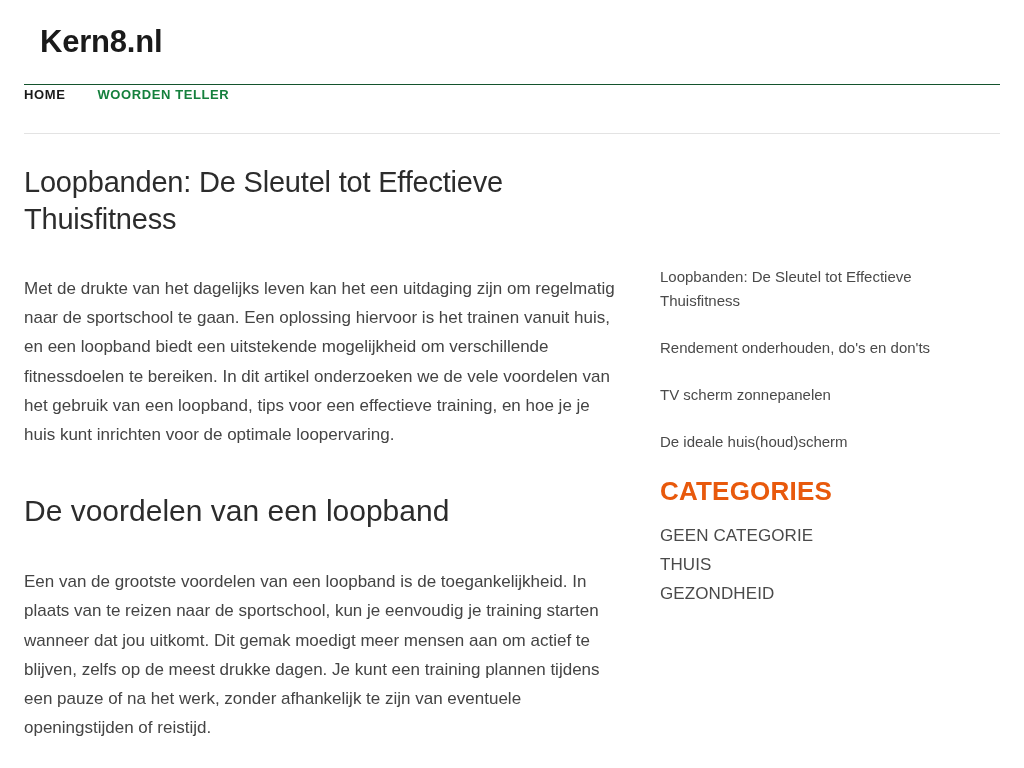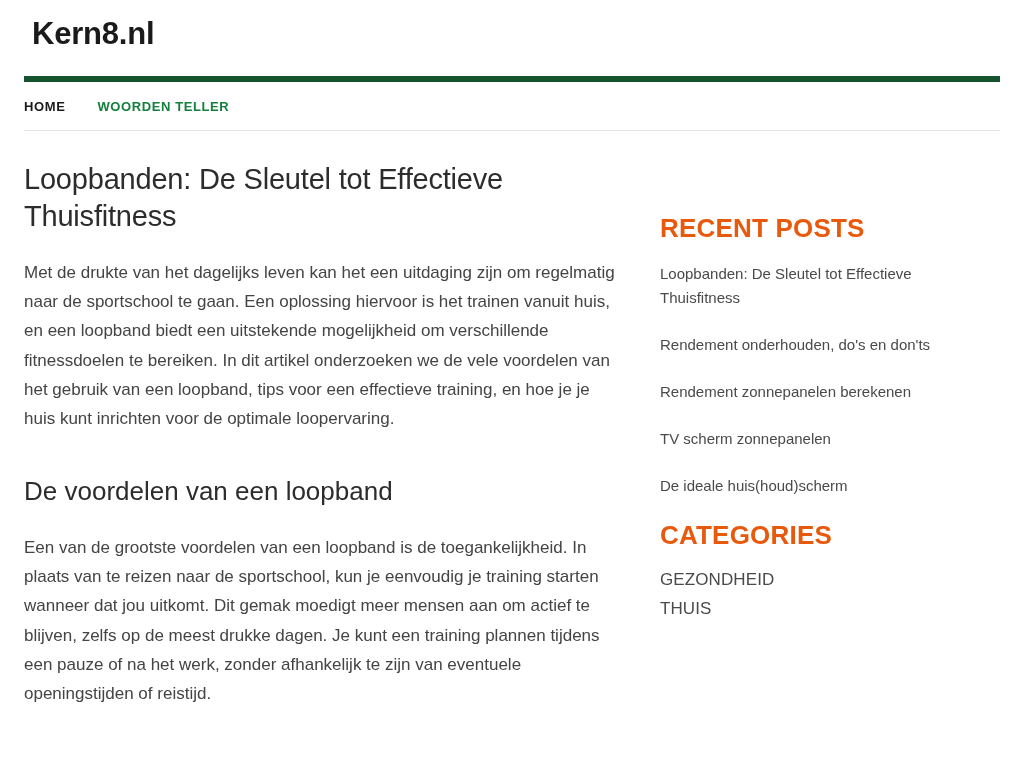--- a/index.html
+++ b/index.html
@@ -24,35 +24,35 @@
   .site-header {
     padding: 0 24px;
     box-sizing: border-box;
   }
   .site-title {
     font-size: 31px;
     font-weight: 700;
     color: #1a1a1a;
     letter-spacing: -0.2px;
     padding-top: 6px;
-    margin: 8px;
+    margin: 16px;
     line-height: 1.3;
   }
   .site-title a {
     color: #1a1a1a;
     text-decoration: none;
   }
   
   .main-nav {
     margin-top: 22px;
-    border-top: 6px solid #14532d;
+    border-top: 1px solid #14532d;
     border-bottom: 1px solid #e3e3e3;
     height: 48px;
     display: flex;
-    align-items: center;
+    align-items: flex-start;
   }
   .main-nav ul {
     list-style: none;
     margin: 0;
     padding: 0;
     display: flex;
     align-items: center;
   }
   .main-nav li {
     margin-right: 32px;
@@ -92,24 +92,24 @@
     font-weight: 400;
     color: #2c2c2c;
     line-height: 1.25;
     margin: 30px 0 0 0;
     letter-spacing: -0.2px;
   }
   .entry-content p {
     font-size: 17px;
     line-height: 1.72;
     color: #444444;
-    margin: 24px 0 0 0;
+    margin: 37px 0 0 0;
   }
   .entry-content h2 {
-    font-size: 26px;
+    font-size: 30px;
     font-weight: 400;
     color: #2c2c2c;
     margin: 42px 0 10px 0;
     line-height: 1.3;
   }
   .entry-content h3 {
     font-size: 18px;
     font-weight: 700;
     color: #2c2c2c;
     margin: 38px 0 0 0;
@@ -195,48 +195,47 @@
           <h2>De voordelen van een loopband</h2>
           <p>Een van de grootste voordelen van een loopband is de toegankelijkheid. In plaats van te reizen naar de sportschool, kun je eenvoudig je training starten wanneer dat jou uitkomt. Dit gemak moedigt meer mensen aan om actief te blijven, zelfs op de meest drukke dagen. Je kunt een training plannen tijdens een pauze of na het werk, zonder afhankelijk te zijn van eventuele openingstijden of reistijd.</p>
 
         </div>
       </article>
     </main>
 
     <aside class="sidebar-col">
 
       <section class="widget recent">
-        <h2 class="widget-title">RECENT POSTS</h2>
         <ul class="recent-list">
           <li>
             <a href="#">Loopbanden: De Sleutel tot Effectieve Thuisfitness</a>
           </li>
           <li>
             <a href="#">Rendement onderhouden, do's en don'ts</a>
-          </li>
-          <li>
-            <a href="#">Rendement zonnepanelen berekenen</a>
           </li>
           <li>
             <a href="#">TV scherm zonnepanelen</a>
           </li>
           <li>
             <a href="#">De ideale huis(houd)scherm</a>
           </li>
         </ul>
       </section>
 
       <section class="widget categories">
         <h2 class="widget-title">CATEGORIES</h2>
         <ul class="cat-list">
           <li>
+            <a href="#">Geen categorie</a>
+          </li>
+          <li>
+            <a href="#">Thuis</a>
+          </li>
+          <li>
             <a href="#">Gezondheid</a>
-          </li>
-          <li>
-            <a href="#">Thuis</a>
           </li>
         </ul>
       </section>
 
     </aside>
 
   </div>
 </div>
 
 </body></html>

